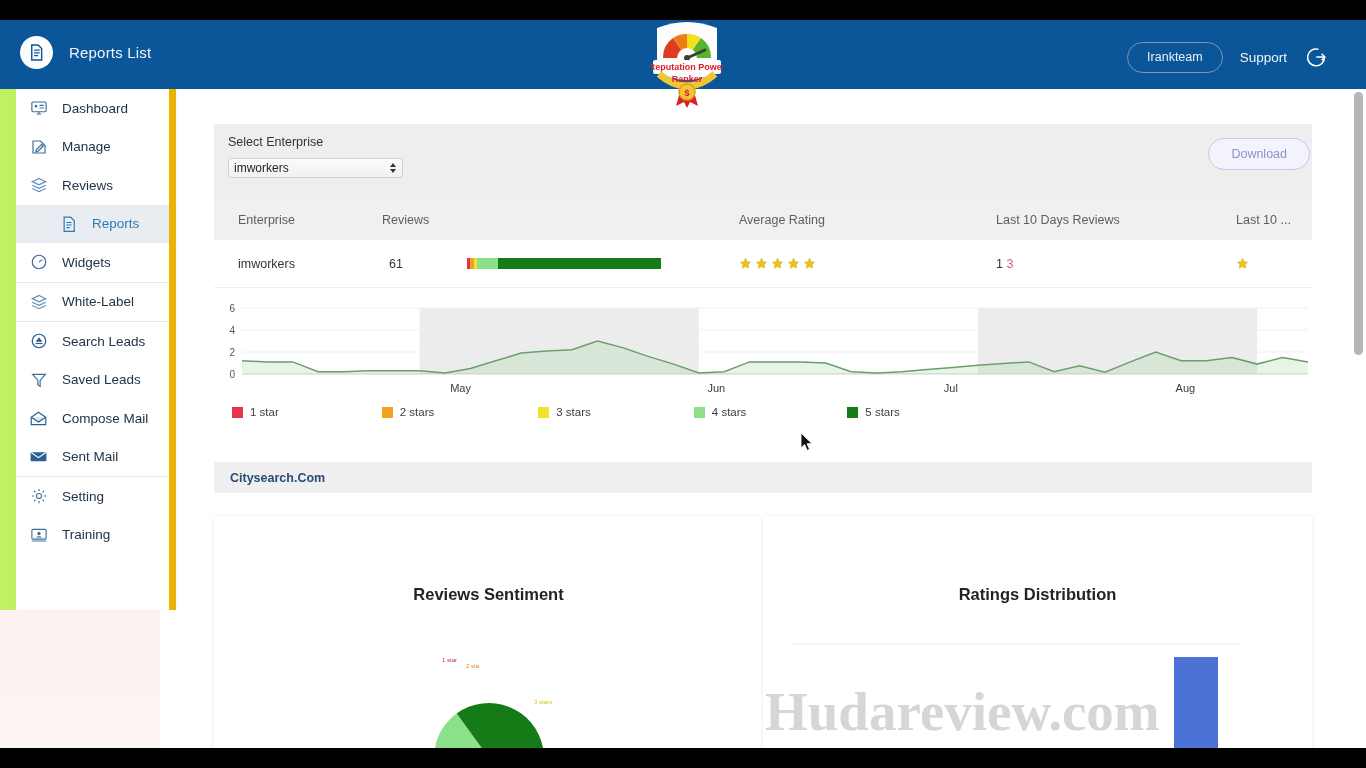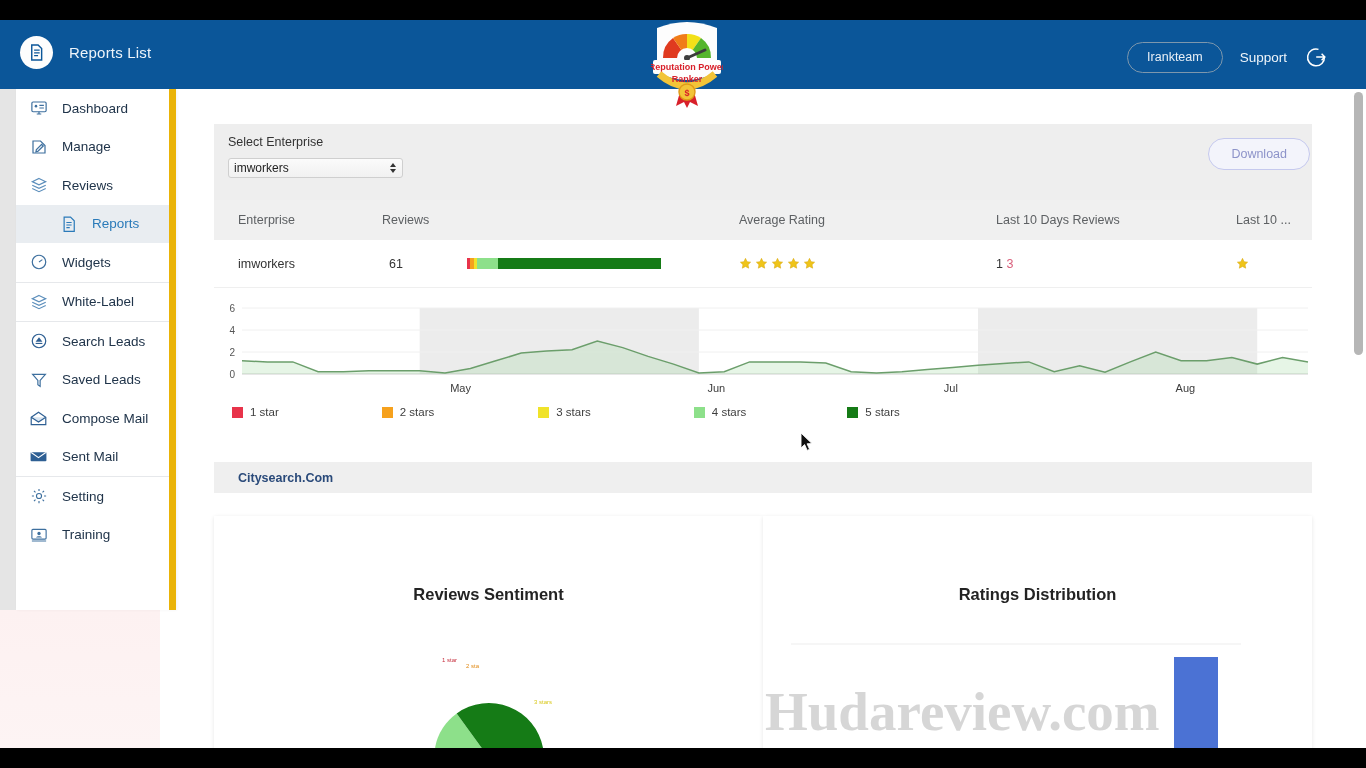--- a/index.html
+++ b/index.html
@@ -5,21 +5,21 @@
   * { box-sizing: border-box; margin: 0; padding: 0; }
   html, body {
     width: 1366px; height: 768px;
     overflow: hidden;
     background: #000;
     font-family: "Liberation Sans", sans-serif;
   }
   #app {
     position: relative;
     width: 1366px; height: 768px;
-    background: #e5e5e5;
+    background: #bef264;
     overflow: hidden;
   }
 
   
   .bar-top { position:absolute; left:0; top:0; width:1366px; height:20px; background:#000; z-index:60; }
   .bar-bottom { position:absolute; left:0; bottom:0; width:1366px; height:20px; background:#000; z-index:60; }
 
   
   .header {
     position: absolute; left: 0; top: 20px;
@@ -179,21 +179,21 @@
   .legend {
     display:flex; align-items:center; margin-top: 6px; padding-left: 18px;
     font-size: 11.5px; color: #3e3e3e;
   }
   .legend .lg { display:flex; align-items:center; gap:7px; }
   .legend .sw { width: 11px; height: 11px; display:block; }
 
   .sec-bar {
     background:#efefef; height: 31px;
     display:flex; align-items:center;
-    padding-left: 24px;
+    padding-left: 16px;
     margin-top: 22px;
   }
   .sec-bar .t { color:#2a4a7a; font-size: 12.5px; font-weight: bold; }
 
   .cards {
     display:flex; margin-top: 23px;
   }
   .card {
     background:#fff; flex:1; height: 250px;
     box-shadow: 0 1px 4px rgba(0,0,0,.10);

